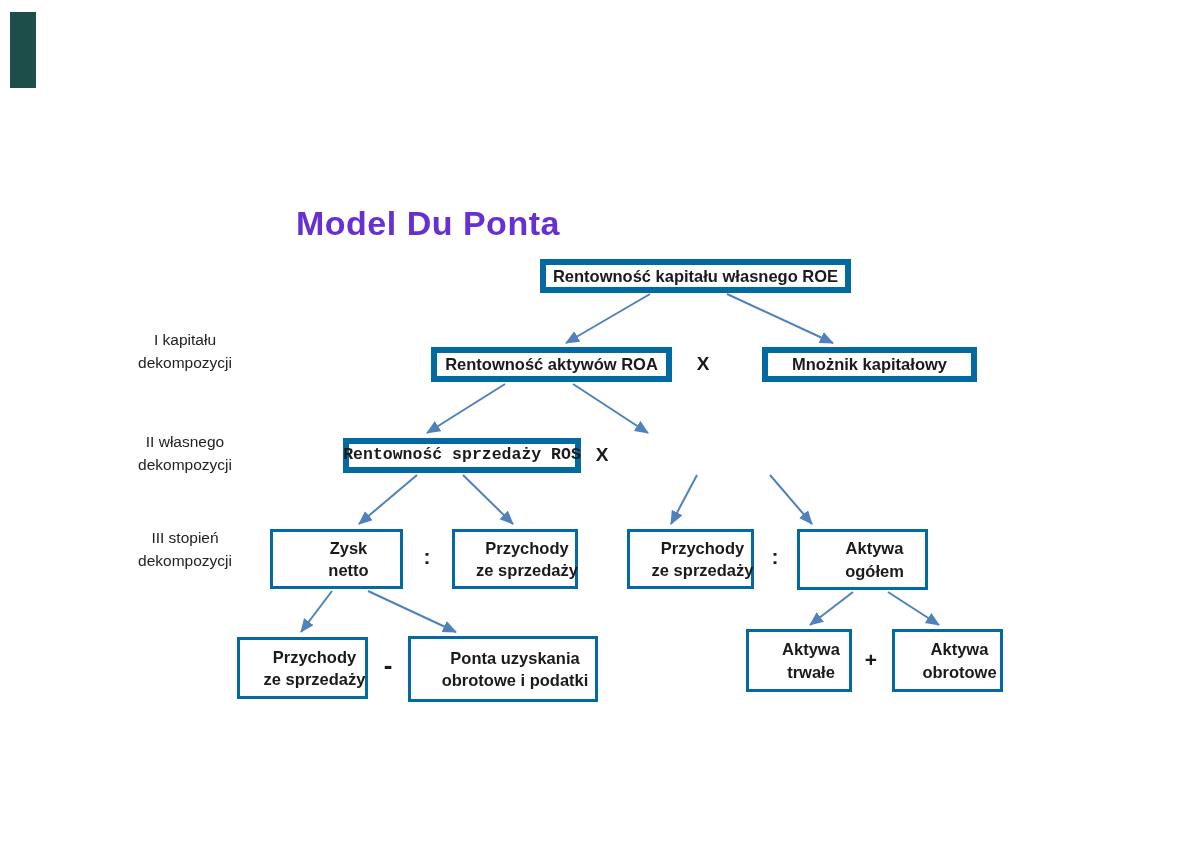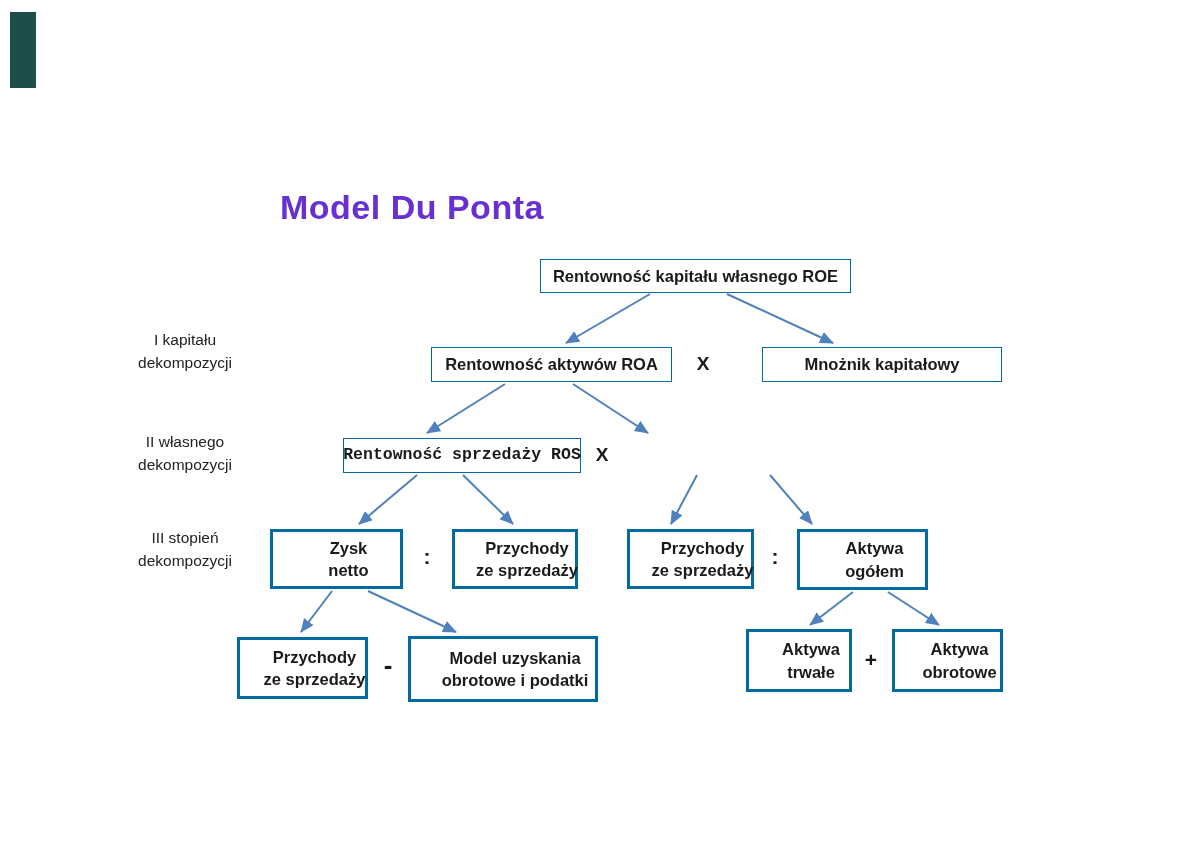--- a/index.html
+++ b/index.html
@@ -8,50 +8,50 @@
     width:1199px;height:849px;
     background:#ffffff;
     font-family:"Liberation Sans", sans-serif;
     overflow:hidden;
   }
   .corner-rect{
     position:absolute;left:10px;top:12px;width:26px;height:76px;
     background:#1e4e4a;
   }
   .title{
-    position:absolute;left:280px;top:188px;margin:0;
+    position:absolute;left:280px;top:188px;margin:16px;
     font-size:34px;font-weight:bold;color:#6630d2;
     letter-spacing:0.5px;white-space:nowrap;
   }
   .connectors{position:absolute;left:0;top:0;z-index:1;}
   .node{
     position:absolute;z-index:2;
     background:#ffffff;
-    border:1px solid #0369a1;
+    border:6px solid #0369a1;
     display:flex;flex-direction:column;align-items:center;justify-content:center;
     font-weight:bold;color:#1a1a1a;font-size:16.5px;
     text-align:center;line-height:1.35;white-space:nowrap;
     box-sizing:border-box;
   }
   .node.thick{border-width:3px;padding-left:24px;}
   .op{
     position:absolute;z-index:2;
     font-weight:bold;color:#1a1a1a;
     text-align:center;white-space:nowrap;
   }
   .stage-label{
     position:absolute;z-index:2;
     width:160px;text-align:center;
     font-size:15.5px;color:#222222;line-height:1.5;
     font-weight:normal;
   }
   
   #node-roe      {left:540px;top:259px;width:311px;height:34px;font-size:16.5px;}
   #node-roa      {left:419px;top:347px;width:241px;height:35px;margin-left:12px;}
-  #node-mnoznik  {left:762px;top:347px;width:240px;height:35px;}
+  #node-mnoznik  {left:762px;top:347px;width:215px;height:35px;}
   #node-ros      {left:343px;top:438px;width:238px;height:35px;font-family:Liberation Mono, monospace;}
   #node-rotacja  {left:627px;top:438px;width:238px;height:35px;}
   #node-zysk     {left:270px;top:529px;width:133px;height:60px;}
   #node-przych-l {left:452px;top:529px;width:126px;height:60px;}
   #node-przych-r {left:627px;top:529px;width:127px;height:60px;}
   #node-ogolem   {left:797px;top:529px;width:131px;height:61px;}
   #node-przych-b {left:237px;top:637px;width:131px;height:62px;}
   #node-koszty   {left:408px;top:636px;width:190px;height:66px;}
   #node-trwale   {left:746px;top:629px;width:106px;height:63px;}
   #node-obrotowe {left:892px;top:629px;width:111px;height:63px;}
@@ -147,21 +147,21 @@
     <span>Aktywa</span>
     <span>ogółem</span>
   </div>
 
   <div class="node thick" id="node-przych-b">
     <span>Przychody</span>
     <span>ze sprzedaży</span>
   </div>
   <div class="op" id="op-min">-</div>
   <div class="node thick" id="node-koszty">
-    <span>Model uzyskania</span>
+    <span>Ponta uzyskania</span>
     <span>obrotowe i podatki</span>
   </div>
 
   <div class="node thick" id="node-trwale">
     <span>Aktywa</span>
     <span>trwałe</span>
   </div>
   <div class="op" id="op-plus">+</div>
   <div class="node thick" id="node-obrotowe">
     <span>Aktywa</span>

